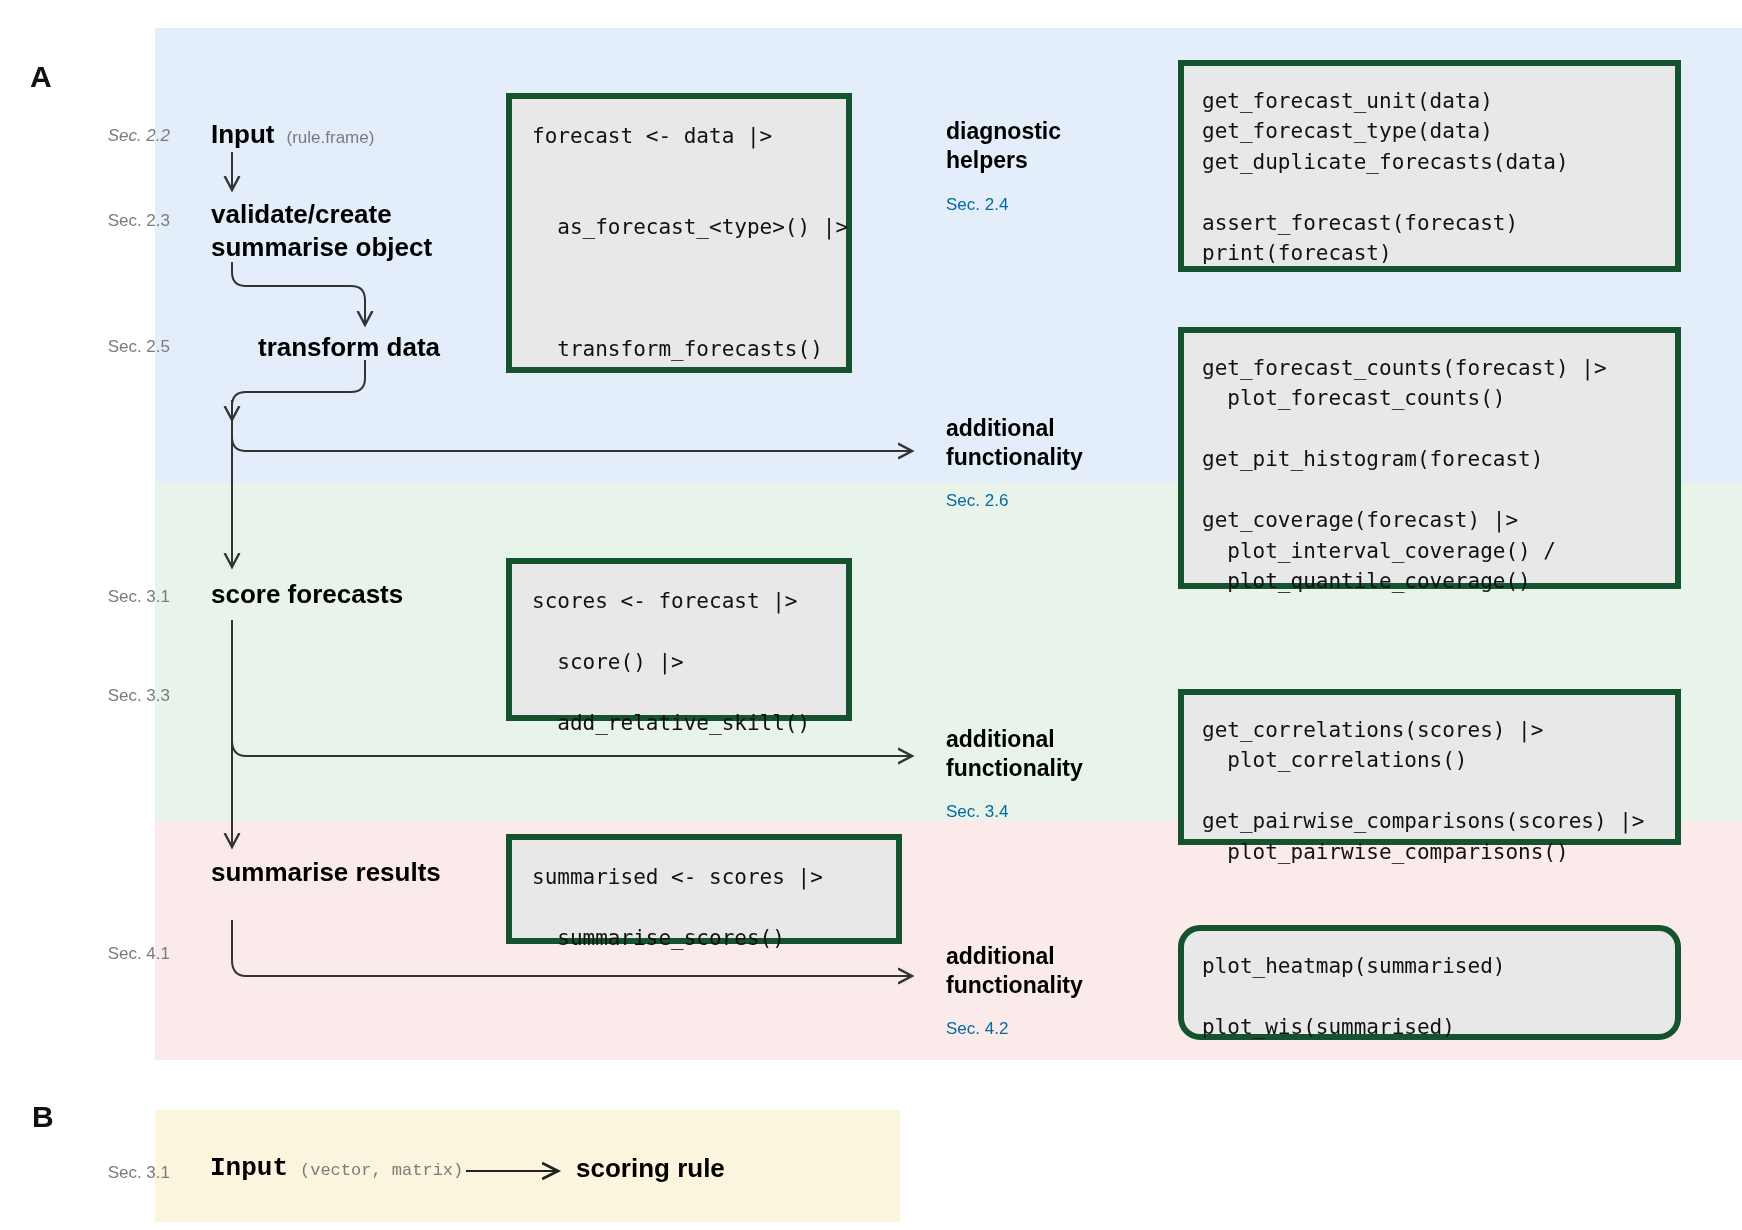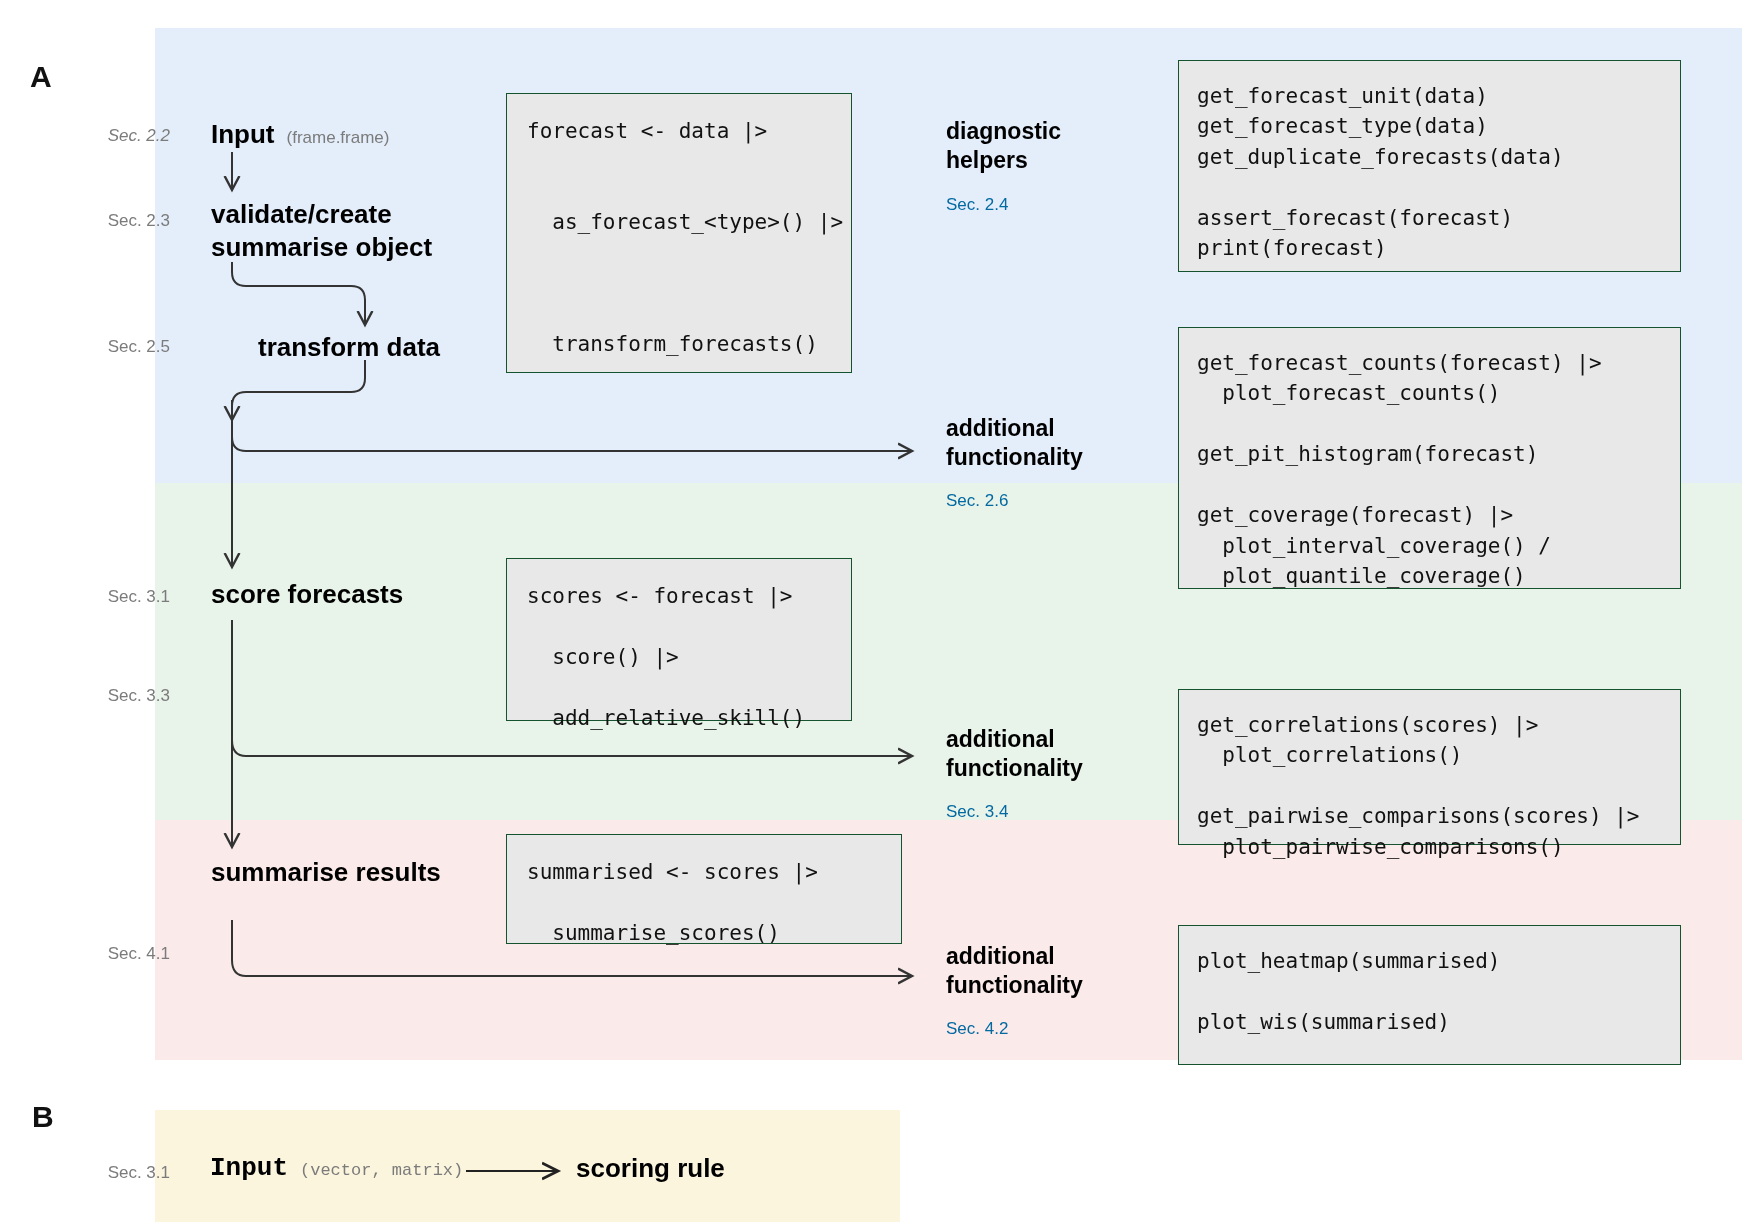--- a/index.html
+++ b/index.html
@@ -26,21 +26,21 @@
 
   
   .step{position:absolute;font-size:26px;font-weight:bold;color:#000;line-height:1.25;}
   .step .sub{font-size:17px;font-weight:normal;color:#7b7b7b;}
 
   
   .rhead{position:absolute;font-size:23px;font-weight:bold;color:#000;line-height:1.28;}
   .rsec{position:absolute;font-size:17px;color:#0369a1;}
 
   
-  .codebox{position:absolute;background:#e8e8e8;border:1px solid #14532d;
+  .codebox{position:absolute;background:#e8e8e8;border:6px solid #14532d;
            box-sizing:border-box;
            font-family:"DejaVu Sans Mono","Liberation Mono",monospace;
            font-size:21px;color:#111;white-space:pre;line-height:1.45;}
 
   
   #arrows{position:absolute;left:0;top:0;width:1742px;height:1230px;pointer-events:none;}
 </style>
 </head>
 <body>
 
@@ -56,21 +56,21 @@
 
   <div class="sec-label" style="left:60px;top:126px;font-style:italic;">Sec. 2.2</div>
   <div class="sec-label" style="left:60px;top:211px;">Sec. 2.3</div>
   <div class="sec-label" style="left:60px;top:337px;">Sec. 2.5</div>
   <div class="sec-label" style="left:60px;top:587px;">Sec. 3.1</div>
   <div class="sec-label" style="left:60px;top:686px;">Sec. 3.3</div>
   <div class="sec-label" style="left:60px;top:944px;">Sec. 4.1</div>
   <div class="sec-label" style="left:60px;top:1163px;">Sec. 3.1</div>
 
   <div class="step" style="left:211px;top:118px;">
-    <span>Input</span><span class="sub" style="margin-left:12px">(frame.frame)</span>
+    <span>Input</span><span class="sub" style="margin-left:12px">(rule.frame)</span>
   </div>
 
   <div class="step" style="left:211px;top:198px;white-space:pre-line;">validate/create
 summarise object</div>
 
   <div class="step" style="left:258px;top:331px;">transform data</div>
 
   <div class="step" style="left:211px;top:578px;">score forecasts</div>
 
   <div class="step" style="left:211px;top:856px;">summarise results</div>
@@ -125,21 +125,21 @@
 get_coverage(forecast) |&gt;
   plot_interval_coverage() /
   plot_quantile_coverage()</div>
 
   <div class="codebox" style="left:1178px;top:689px;width:503px;height:156px;padding:20px 0 0 18px;">get_correlations(scores) |&gt;
   plot_correlations()
 
 get_pairwise_comparisons(scores) |&gt;
   plot_pairwise_comparisons()</div>
 
-  <div class="codebox" style="left:1178px;top:925px;width:503px;height:140px;padding:20px 0 0 18px;">plot_heatmap(summarised)
+  <div class="codebox" style="left:1178px;top:925px;width:503px;height:115px;padding:20px 0 0 18px;border-radius:22px;">plot_heatmap(summarised)
 
 plot_wis(summarised)</div>
 
   <div class="step" style="left:210px;top:1152px;font-family:Liberation Mono, monospace;">
     <span>Input</span><span class="sub" style="margin-left:12px">(vector, matrix)</span>
   </div>
   <div class="step" style="left:576px;top:1152px;">scoring rule</div>
 
   <svg id="arrows" viewBox="0 0 1742 1230">
     <defs>

